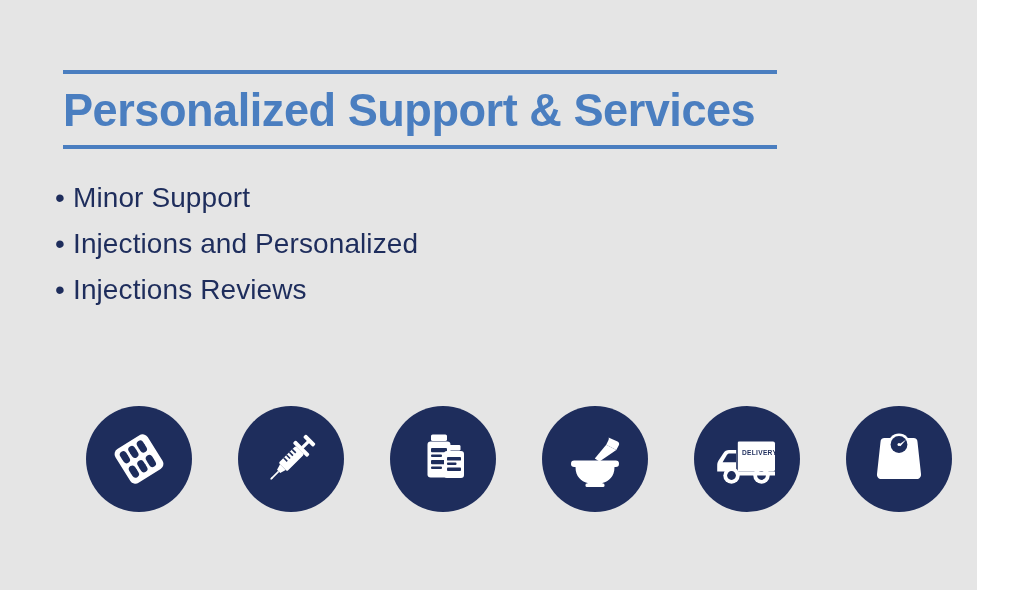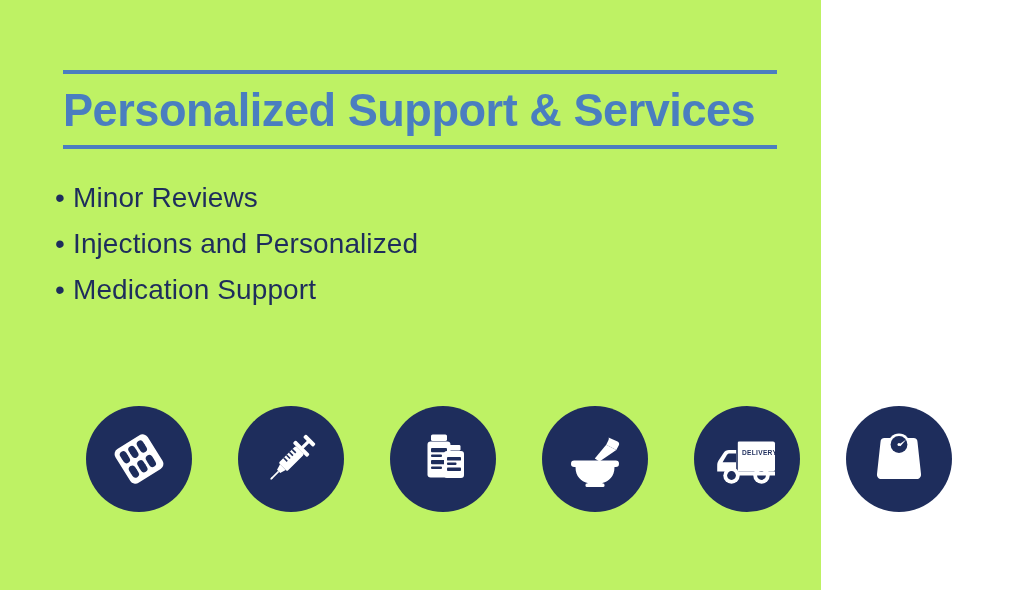--- a/index.html
+++ b/index.html
@@ -11,23 +11,23 @@
     height: 590px;
     background: #ffffff;
     font-family: "Liberation Sans", sans-serif;
     overflow: hidden;
     position: relative;
   }
 
   #slide {
     position: absolute;
     left: 0; top: 0;
-    width: 821px;
+    width: 977px;
     height: 590px;
-    background: #bef264;
+    background: #e5e5e5;
   }
 
   
   .title-block {
     position: absolute;
     left: 63px;
     top: 70px;
     width: 714px;
   }
   .title-rule {
@@ -112,29 +112,29 @@
 
   <div class="title-block">
     <div class="title-rule top"></div>
     <div class="title-text">Personalized Support &amp; Services</div>
     <div class="title-rule bottom"></div>
   </div>
 
   <ul class="bullet-list">
     <li class="bullet-item">
       <span class="bullet-dot">•</span>
-      <span class="bullet-label">Minor Reviews</span>
+      <span class="bullet-label">Minor Support</span>
     </li>
     <li class="bullet-item">
       <span class="bullet-dot">•</span>
       <span class="bullet-label">Injections and Personalized</span>
     </li>
     <li class="bullet-item">
       <span class="bullet-dot">•</span>
-      <span class="bullet-label">Medication Support</span>
+      <span class="bullet-label">Injections Reviews</span>
     </li>
   </ul>
 
   <div class="icon-row">
 
     <div class="icon-circle">
       <span>
         <svg width="62" height="62" viewBox="0 0 62 62" fill="none">
           <g transform="rotate(-32 31 31)">
             <rect x="12" y="11" width="38" height="40" rx="6" fill="#ffffff"></rect>

